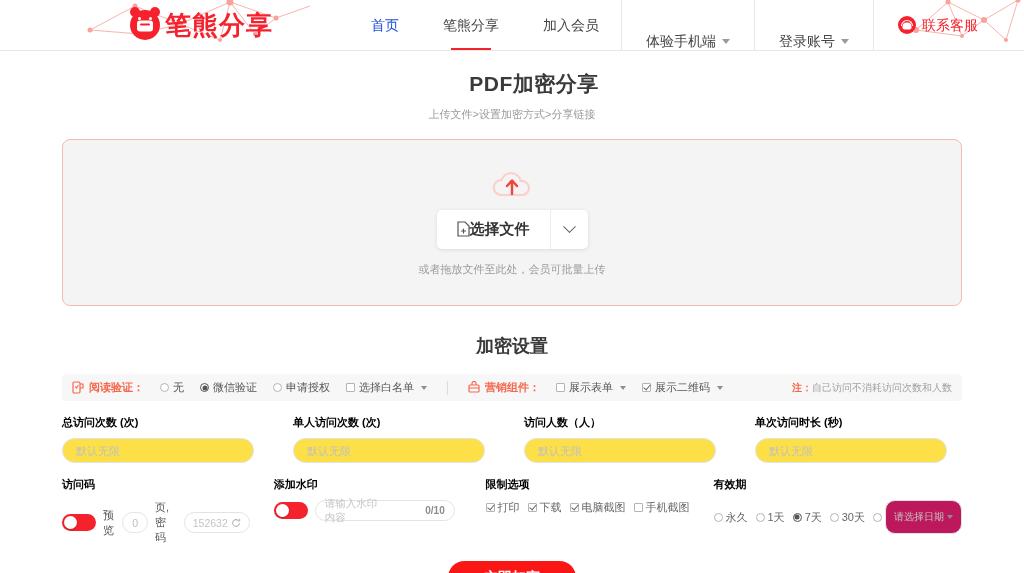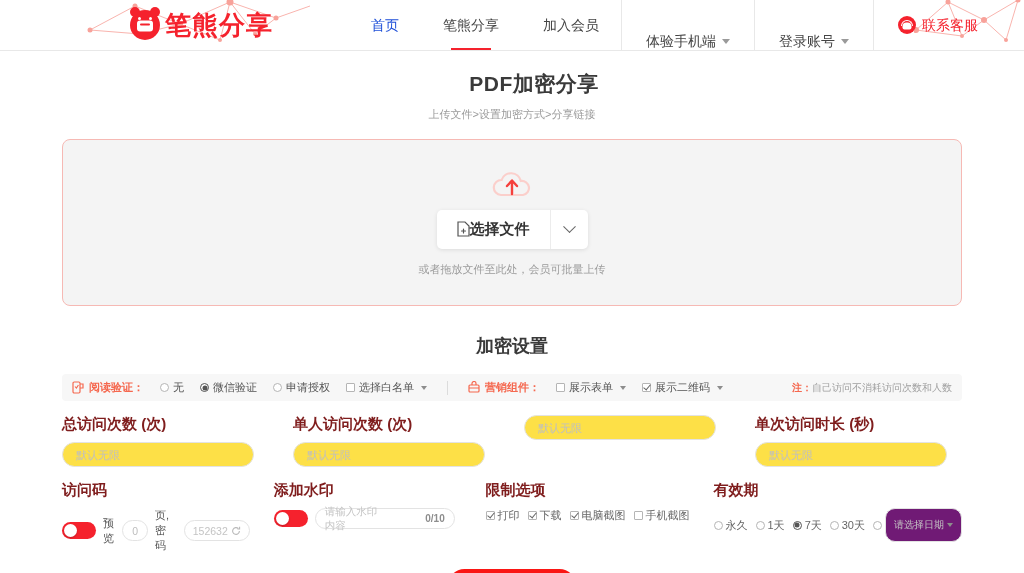--- a/index.html
+++ b/index.html
@@ -217,21 +217,21 @@
 
   
   .grid {
     margin: 14px 62px 0 62px;
     display: grid;
     grid-template-columns: repeat(4, 1fr);
     column-gap: 24px;
     row-gap: 8px;
   }
   .field-label {
-    font-size: 15px; font-weight: bold; color: #7f1d1d; margin-bottom: 8px;
+    font-size: 11px; font-weight: bold; color: #000000; margin-bottom: 8px;
   }
   .txt-input {
     width: 192px; height: 25px;
     border: 1px solid #e3e3e3; border-radius: 13px;
     background: #fde047;
     font-size: 11px; color: #555;
     padding: 0 13px; outline: none;
     font-family: "Liberation Sans", sans-serif;
   }
   .txt-input::placeholder { color: #bfbfbf; }
@@ -267,21 +267,21 @@
   .wm-count { margin-left: auto; color: #8d8d8d; font-weight: bold; font-size: 10px; }
 
   .opt-inline {
     display: flex; align-items: center; gap: 3px;
     font-size: 11px; color: #666; white-space: nowrap; cursor: pointer;
   }
   .limit-row { display: flex; align-items: center; gap: 8px; }
   .valid-row { display: flex; align-items: center; gap: 8px; }
   .date-pick {
     height: 20px; border: 1px solid #e3e3e3; border-radius: 10px;
-    background: #701a75; display: flex; align-items: center;
+    background: #be185d; display: flex; align-items: center;
     padding: 16px 8px; font-size: 10px; color: #c4c4c4;
   }
 
   
   .submit-wrap { display: flex; justify-content: center; margin-top: 16px; }
   .submit-btn {
     width: 128px; height: 33px; border-radius: 17px;
     background: #fa1614; color: #fff;
     font-size: 14px; font-weight: bold;
     border: none; cursor: pointer;
@@ -444,20 +444,21 @@
 <div class="grid">
   <div>
     <div class="field-label">总访问次数 (次)</div>
     <input class="txt-input" placeholder="默认无限" style="">
   </div>
   <div>
     <div class="field-label">单人访问次数 (次)</div>
     <input class="txt-input" placeholder="默认无限" style="">
   </div>
   <div>
+    <div class="field-label">访问人数（人）</div>
     <input class="txt-input" placeholder="默认无限" style="">
   </div>
   <div>
     <div class="field-label">单次访问时长 (秒)</div>
     <input class="txt-input" placeholder="默认无限" style="">
   </div>
 </div>
 
 <div class="grid row2">
 

